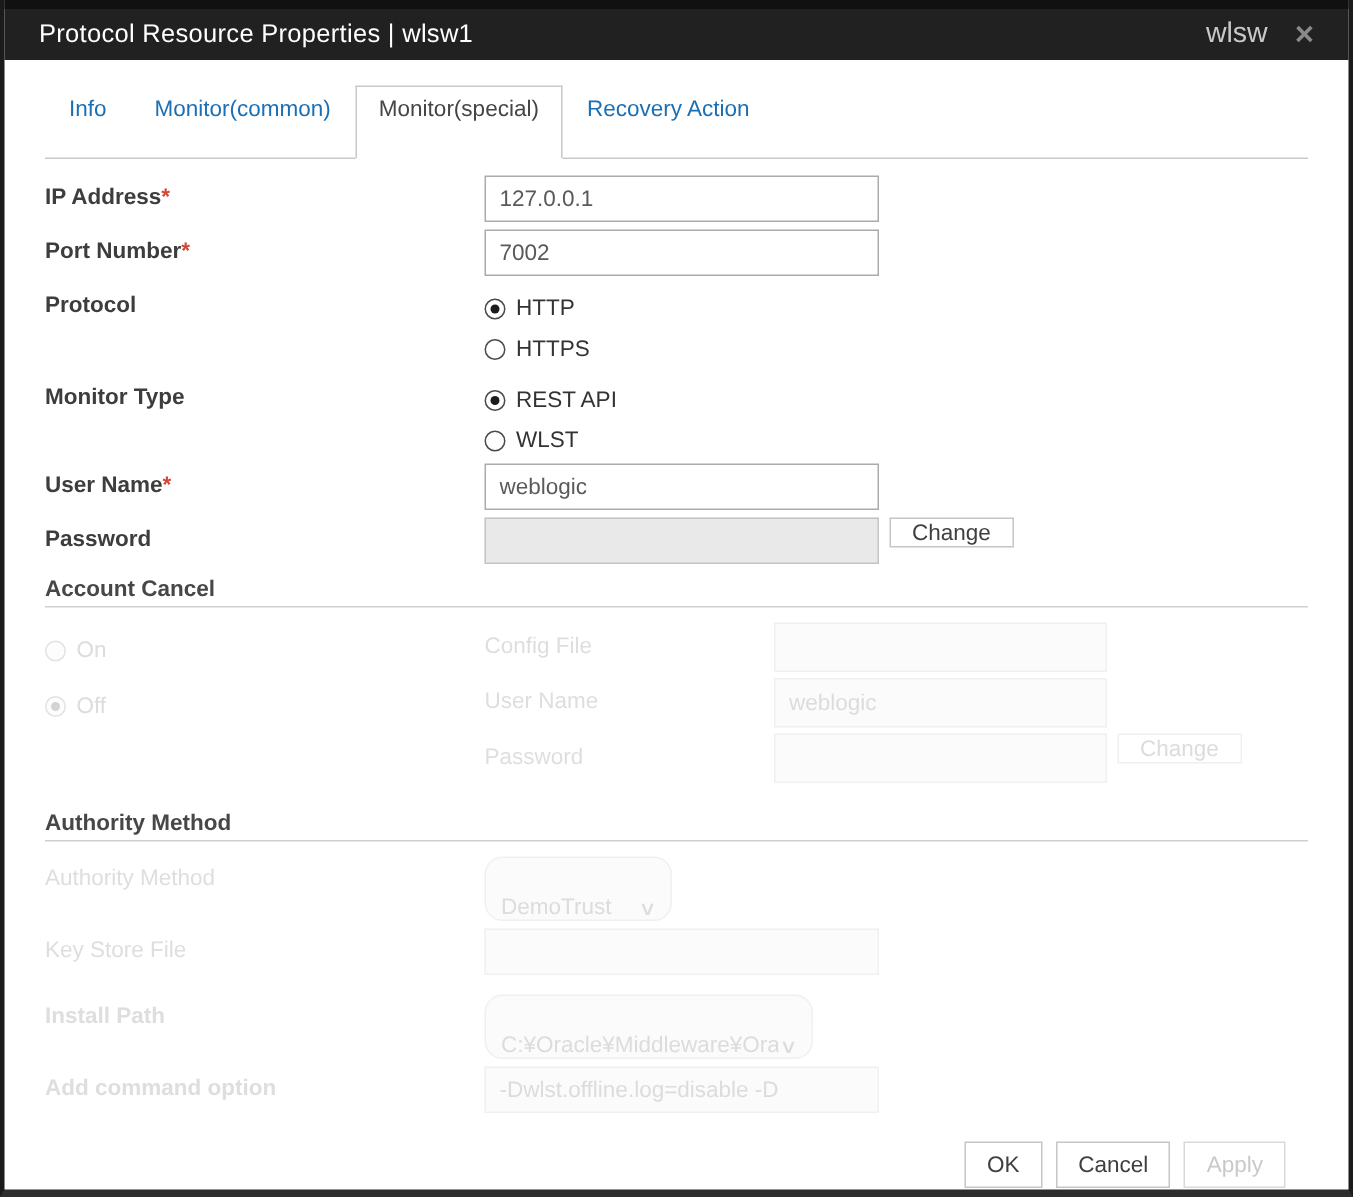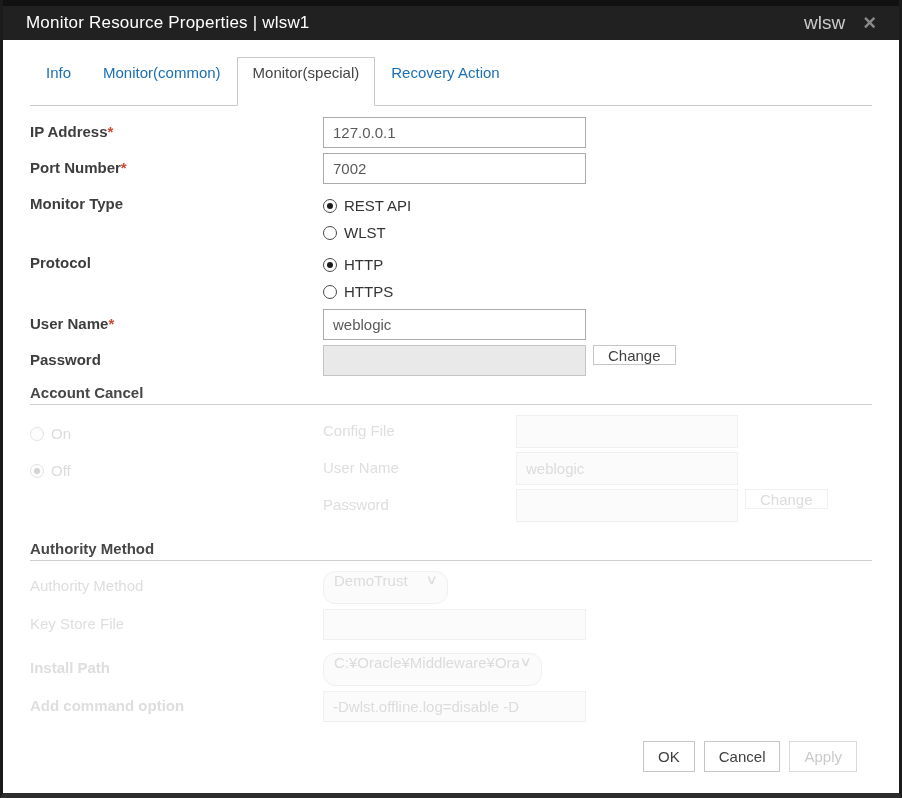--- a/index.html
+++ b/index.html
@@ -54,38 +54,38 @@
   .ghost .lbl, .ghost .sub-lbl { color:#dedede !important; }
   .ghost .radio { border-color:#e3e3e3; background:#fdfdfd; }
   .ghost .radio.checked::after { background:#d3d3d3; }
   .ghost input.txt, .ghost .fake-select { background:#fbfbfb; border:1px solid #f0f0f0; color:#e2e2e2; }
   .ghost .btn { border-color:#f0f0f0; color:#e6e6e6; background:#fff; cursor:default; }
   .shadow-row { display:flex; align-items:flex-start; margin-bottom:4px; min-height:33px; }
   .shadow-left { width:293px; flex:0 0 293px; padding-top:5px; }
   .sub-lbl { width:193px; flex:0 0 193px; font-size:15px; padding-top:7px; }
   .shadow-row input.txt { width:222px; height:33px; }
   .fake-select {
-    width:125px; height:33px; display:flex; align-items:flex-start; justify-content:space-between;
+    width:125px; height:43px; display:flex; align-items:flex-end; justify-content:space-between;
     padding:0 10px; font-size:15px;border-radius:12px;
   }
   .fake-select.wide { width:219px; }
   .fake-select .sel-text { overflow:hidden; white-space:nowrap; }
   .chev { font-size:13px; transform:scaleX(1.3); flex:0 0 auto; margin-left:2px; }
   
   .footer { display:flex; justify-content:flex-end; gap:9px; margin:19px 15px 0 0; }
   .footer .btn { height:31px; min-width:44px; }
   .btn.disabled { color:#c9c9c9; border-color:#d9d9d9; cursor:default; }
 </style>
 </head>
 <body>
 
 <div class="window">
 
   <div class="titlebar">
-    <span class="title">Monitor Resource Properties | wlsw1</span>
+    <span class="title">Protocol Resource Properties | wlsw1</span>
     <span class="titlebar-right">
       <span class="titlebar-user">wlsw</span>
       <span class="close-x">×</span>
     </span>
   </div>
 
   <div class="tabbar">
     <div class="tab">Info</div>
     <div class="tab">Monitor(common)</div>
     <div class="tab active">Monitor(special)</div>
@@ -97,44 +97,44 @@
     <div class="frow">
       <div class="lbl"><span>IP Address</span><span class="req">*</span></div>
       <input class="txt" type="text" value="127.0.0.1" style="">
     </div>
 
     <div class="frow">
       <div class="lbl"><span>Port Number</span><span class="req">*</span></div>
       <input class="txt" type="text" value="7002" style="">
     </div>
 
+    <div class="frow" style="margin-bottom:4px;">
+      <div class="lbl">Protocol</div>
+      <div class="radio-group">
+        <div class="radio-line">
+          <span class="radio checked"></span>
+          <span>HTTP</span>
+        </div>
+        <div class="radio-line">
+          <span class="radio"></span>
+          <span>HTTPS</span>
+        </div>
+      </div>
+    </div>
+
     <div class="frow" style="margin-bottom:2px;">
       <div class="lbl">Monitor Type</div>
       <div class="radio-group">
         <div class="radio-line">
           <span class="radio checked"></span>
           <span>REST API</span>
         </div>
         <div class="radio-line">
           <span class="radio"></span>
           <span>WLST</span>
-        </div>
-      </div>
-    </div>
-
-    <div class="frow" style="margin-bottom:4px;">
-      <div class="lbl">Protocol</div>
-      <div class="radio-group">
-        <div class="radio-line">
-          <span class="radio checked"></span>
-          <span>HTTP</span>
-        </div>
-        <div class="radio-line">
-          <span class="radio"></span>
-          <span>HTTPS</span>
         </div>
       </div>
     </div>
 
     <div class="frow">
       <div class="lbl"><span>User Name</span><span class="req">*</span></div>
       <input class="txt" type="text" value="weblogic" style="">
     </div>
 
     <div class="frow" style="margin-bottom:8px;">

